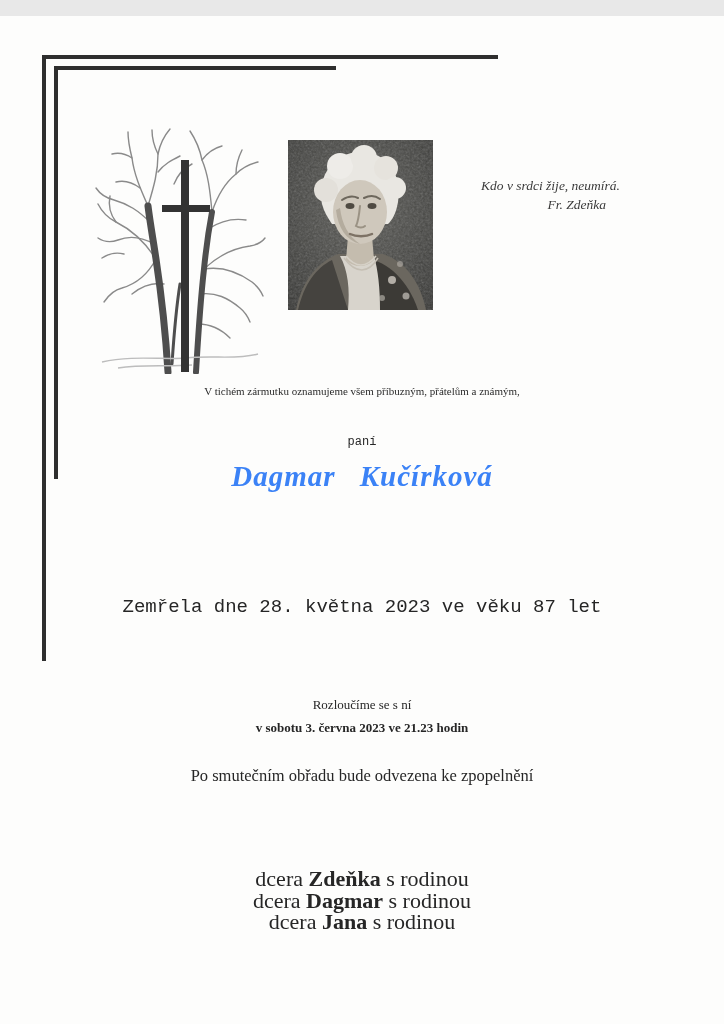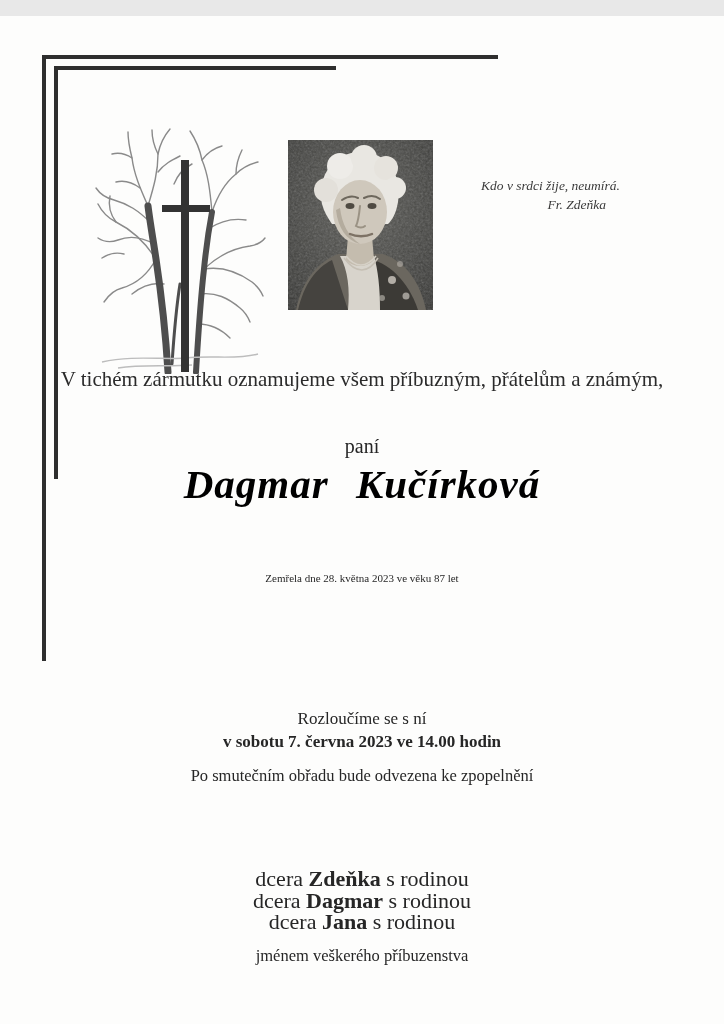--- a/index.html
+++ b/index.html
@@ -25,28 +25,28 @@
 
   .quote {
     position: absolute; top: 160px; right: 104px;
     text-align: right; font-style: italic; font-size: 13.5px; line-height: 19px;
     color: #3a3a3a;
   }
   .quote .attr { padding-right: 14px; }
 
   .centered { position: absolute; left: 0; width: 724px; text-align: center; }
 
-  .announcement { top: 352px; font-size: 21px; line-height: 22px; color: #2b2b2b; }
-  .honorific    { top: 419px; font-size: 20px; }
+  .announcement { top: 364px; font-size: 11px; line-height: 22px; color: #2b2b2b; }
+  .honorific    { top: 419px; font-size: 12px; font-family: Liberation Mono, monospace; }
   .name {
-    top: 444px; font-size: 41px; font-weight: bold; font-style: italic;
-    word-spacing: 16px; letter-spacing: 1px; color: #000000;
+    top: 444px; font-size: 29px; font-weight: bold; font-style: italic;
+    word-spacing: 16px; letter-spacing: 1px; color: #3b82f6;
   }
-  .died      { top: 556px; font-size: 11px; }
-  .farewell  { top: 692px; font-size: 17px; line-height: 22.5px; }
+  .died      { top: 580px; font-size: 19px; font-family: Liberation Mono, monospace; }
+  .farewell  { top: 678px; font-size: 13px; line-height: 22.5px; }
   .farewell .bold-line { font-weight: bold; }
   .cremation { top: 750px; font-size: 16.5px; }
   .mourners  { top: 852px; font-size: 22px; line-height: 21.5px; }
   .mourners b { font-weight: bold; }
   .closing   { top: 930px; font-size: 16.5px; }
 </style>
 </head>
 <body>
 
 <div class="page">
@@ -148,21 +148,21 @@
   </div>
 
   <div class="centered honorific">paní</div>
 
   <div class="centered name">Dagmar Kučírková</div>
 
   <div class="centered died">Zemřela dne 28. května 2023 ve věku 87 let</div>
 
   <div class="centered farewell">
     <div>Rozloučíme se s ní</div>
-    <div class="bold-line">v sobotu 7. června 2023 ve 14.00 hodin</div>
+    <div class="bold-line">v sobotu 3. června 2023 ve 21.23 hodin</div>
   </div>
 
   <div class="centered cremation">Po smutečním obřadu bude odvezena ke zpopelnění</div>
 
   <div class="centered mourners">
     <div class="m-line">
       <span>dcera</span>
       <b>Zdeňka</b>
       <span>s rodinou</span>
     </div>
@@ -171,15 +171,14 @@
       <b>Dagmar</b>
       <span>s rodinou</span>
     </div>
     <div class="m-line">
       <span>dcera</span>
       <b>Jana</b>
       <span>s rodinou</span>
     </div>
   </div>
 
-  <div class="centered closing">jménem veškerého příbuzenstva</div>
 
 </div>
 
 </body></html>

